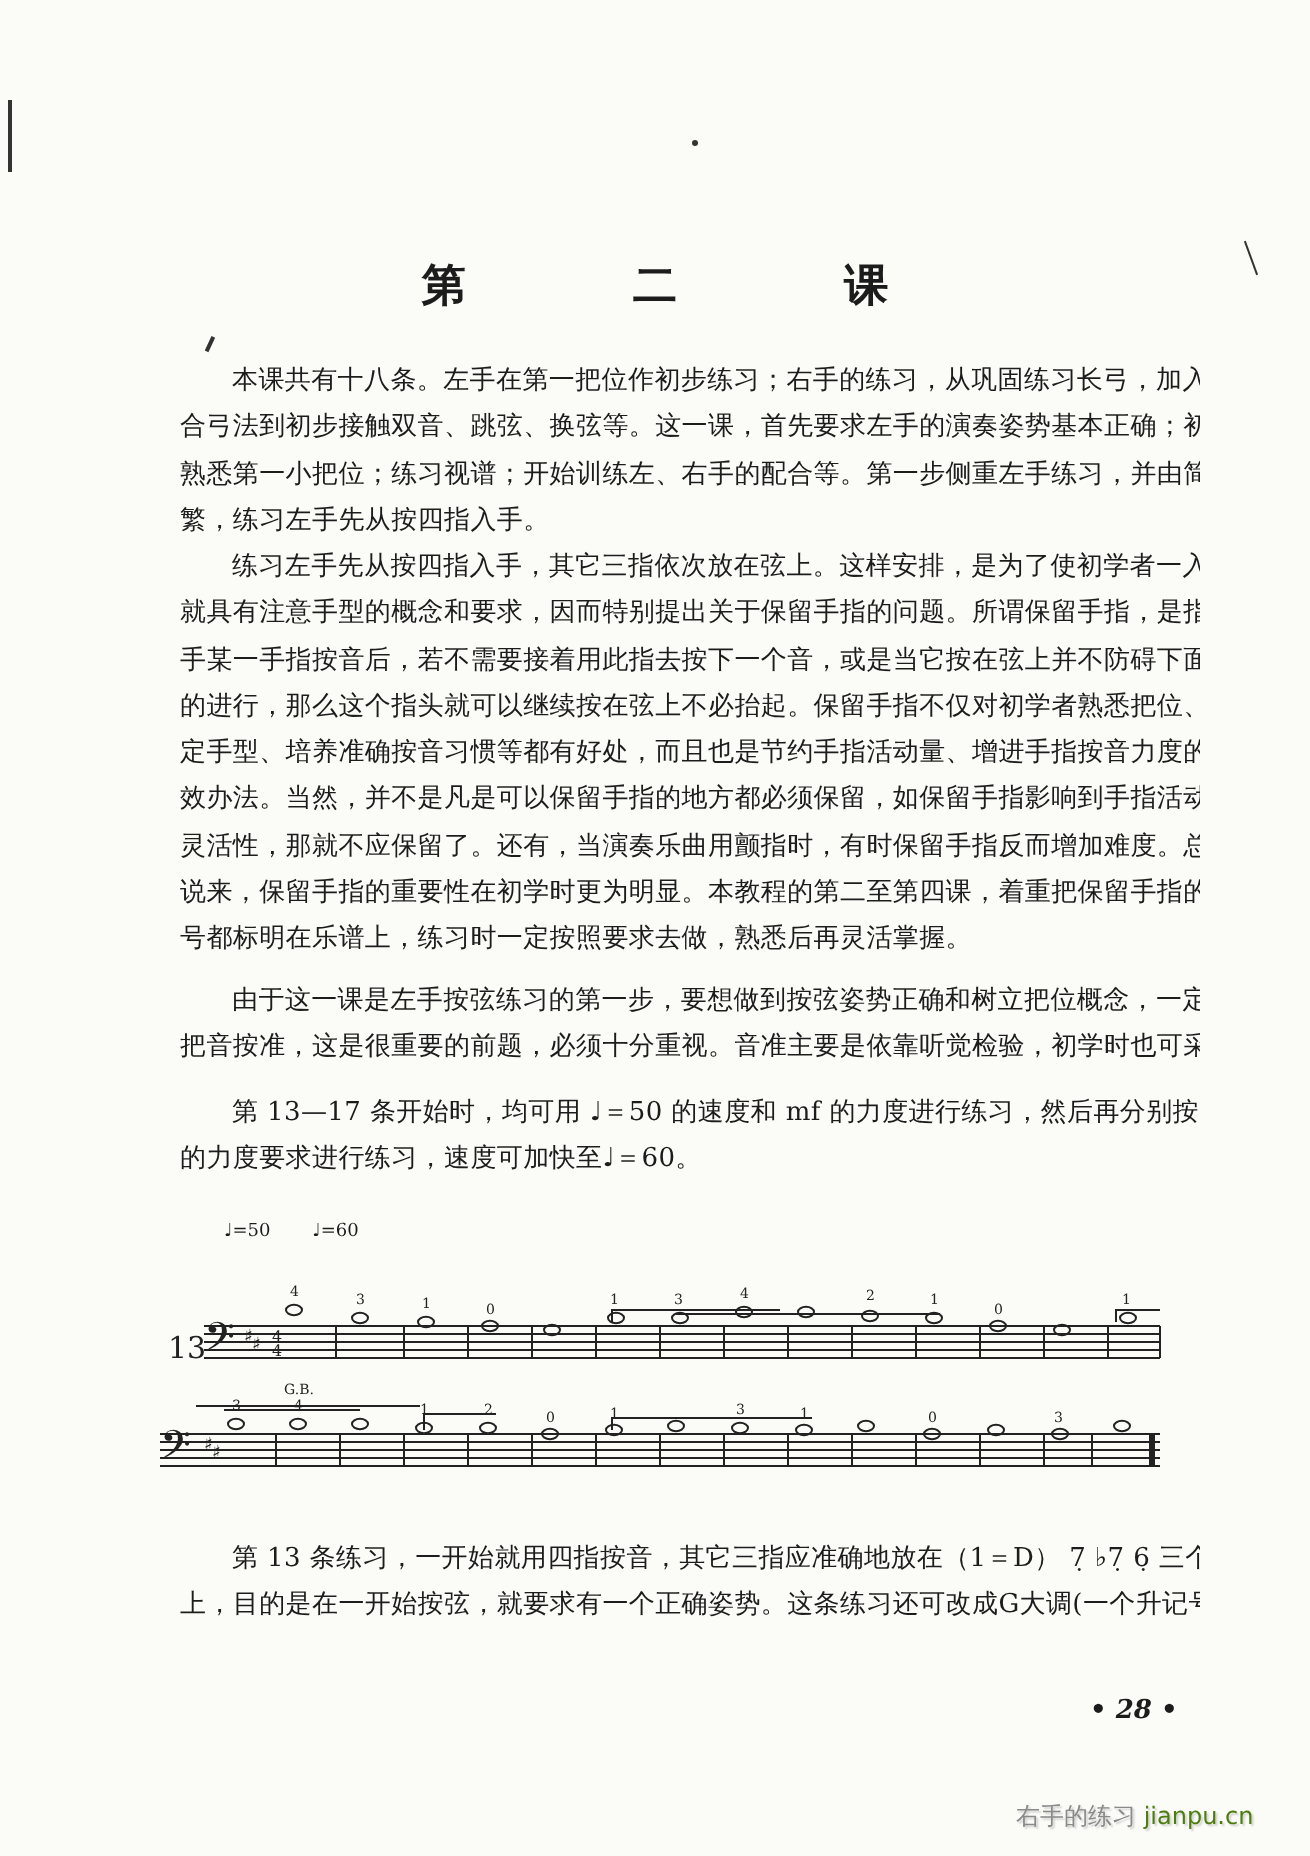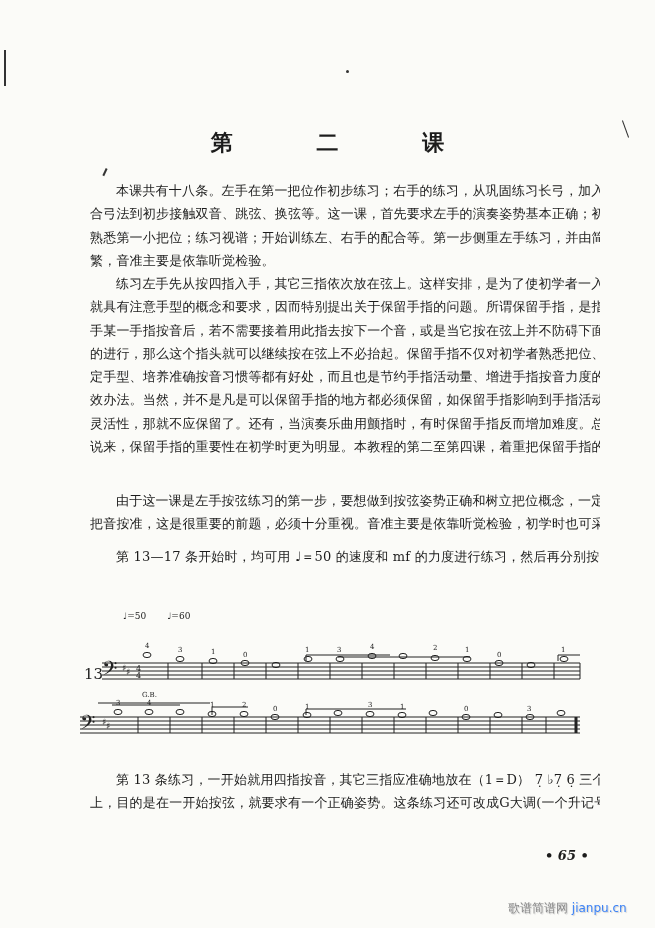--- a/index.html
+++ b/index.html
@@ -21,71 +21,73 @@
     text-align:justify;
   }
   .para .line { display:block; white-space:nowrap; overflow:hidden; }
   .p1 { top:179px; }
   .p2 { top:272px; }
   .p3 { top:489px; }
   .p4 { top:545px; }
   .p5 { top:768px; }
   .first { padding-left:26px; }
   .tempo {
-    position:absolute; top:611px; left:112px; font-size:9px;margin-left:11px;
+    position:absolute; top:611px; left:112px; font-size:9px;
   }
   .tempo span { margin-right:18px; }
   .score { position:absolute; left:80px; top:625px; }
   .page-no {
     position:absolute; left:545px; top:848px; font-style:italic; font-weight:bold; font-size:13px;
   }
   .watermark {
     position:absolute; left:508px; top:900px; font-family:"DejaVu Sans", sans-serif;
     font-size:12px; color:#8a8a8a; text-shadow:1px 1px 1px #cfcfcf;
   }
-  .watermark .w2 { color:#3b82f6; }
+  .watermark .w2 { color:#4d7c0f; }
   .mark { position:absolute; background:#333; }
 </style>
 </head>
 <body>
 
 <div class="page">
 
   <div class="mark" style="left:4px;top:50px;width:2px;height:36px;"></div>
   <div class="mark" style="left:346px;top:70px;width:3px;height:3px;border-radius:2px;"></div>
   <div class="mark" style="left:625px;top:120px;width:1px;height:18px;transform:rotate(-20deg);"></div>
   <div class="mark" style="left:104px;top:168px;width:1.5px;height:8px;transform:rotate(25deg);"></div>
 
   <div class="title">第 二 课</div>
 
   <div class="para p1">
     <span class="line first">本课共有十八条。左手在第一把位作初步练习；右手的练习，从巩固练习长弓，加入混</span>
     <span class="line">合弓法到初步接触双音、跳弦、换弦等。这一课，首先要求左手的演奏姿势基本正确；初步</span>
     <span class="line">熟悉第一小把位；练习视谱；开始训练左、右手的配合等。第一步侧重左手练习，并由简到</span>
-    <span class="line">繁，音准主要是依靠听觉检验。</span>
+    <span class="line">繁，练习左手先从按四指入手。</span>
   </div>
 
   <div class="para p2">
     <span class="line first">练习左手先从按四指入手，其它三指依次放在弦上。这样安排，是为了使初学者一入手</span>
     <span class="line">就具有注意手型的概念和要求，因而特别提出关于保留手指的问题。所谓保留手指，是指左</span>
     <span class="line">手某一手指按音后，若不需要接着用此指去按下一个音，或是当它按在弦上并不防碍下面音</span>
     <span class="line">的进行，那么这个指头就可以继续按在弦上不必抬起。保留手指不仅对初学者熟悉把位、固</span>
     <span class="line">定手型、培养准确按音习惯等都有好处，而且也是节约手指活动量、增进手指按音力度的有</span>
     <span class="line">效办法。当然，并不是凡是可以保留手指的地方都必须保留，如保留手指影响到手指活动的</span>
     <span class="line">灵活性，那就不应保留了。还有，当演奏乐曲用颤指时，有时保留手指反而增加难度。总的</span>
     <span class="line">说来，保留手指的重要性在初学时更为明显。本教程的第二至第四课，着重把保留手指的记</span>
+    <span class="line">号都标明在乐谱上，练习时一定按照要求去做，熟悉后再灵活掌握。</span>
   </div>
 
   <div class="para p3">
     <span class="line first">由于这一课是左手按弦练习的第一步，要想做到按弦姿势正确和树立把位概念，一定要</span>
     <span class="line">把音按准，这是很重要的前题，必须十分重视。音准主要是依靠听觉检验，初学时也可采用</span>
   </div>
 
   <div class="para p4">
     <span class="line first">第 13—17 条开始时，均可用 ♩＝50 的速度和 mf 的力度进行练习，然后再分别按 f 和 p</span>
+    <span class="line">的力度要求进行练习，速度可加快至♩＝60。</span>
   </div>
 
   <div class="tempo">
     <span>♩=50</span>
     <span>♩=60</span>
   </div>
 
   <svg class="score" width="520" height="110" viewBox="0 0 520 110">
     <g stroke="#222" stroke-width="1">
 
@@ -208,19 +210,19 @@
         <ellipse cx="481" cy="88" rx="4" ry="2.6" fill="none" stroke="#222"></ellipse>
       </g>
     </g>
   </svg>
 
   <div class="para p5">
     <span class="line first">第 13 条练习，一开始就用四指按音，其它三指应准确地放在（1＝D） 7̣  ♭7̣  6̣ 三个音</span>
     <span class="line">上，目的是在一开始按弦，就要求有一个正确姿势。这条练习还可改成G大调(一个升记号)</span>
   </div>
 
-  <div class="page-no">• 65 •</div>
+  <div class="page-no">• 28 •</div>
 
   <div class="watermark">
-    <span>歌谱简谱网</span>
+    <span>右手的练习</span>
     <span class="w2">jianpu.cn</span>
   </div>
 </div>
 
 </body></html>

